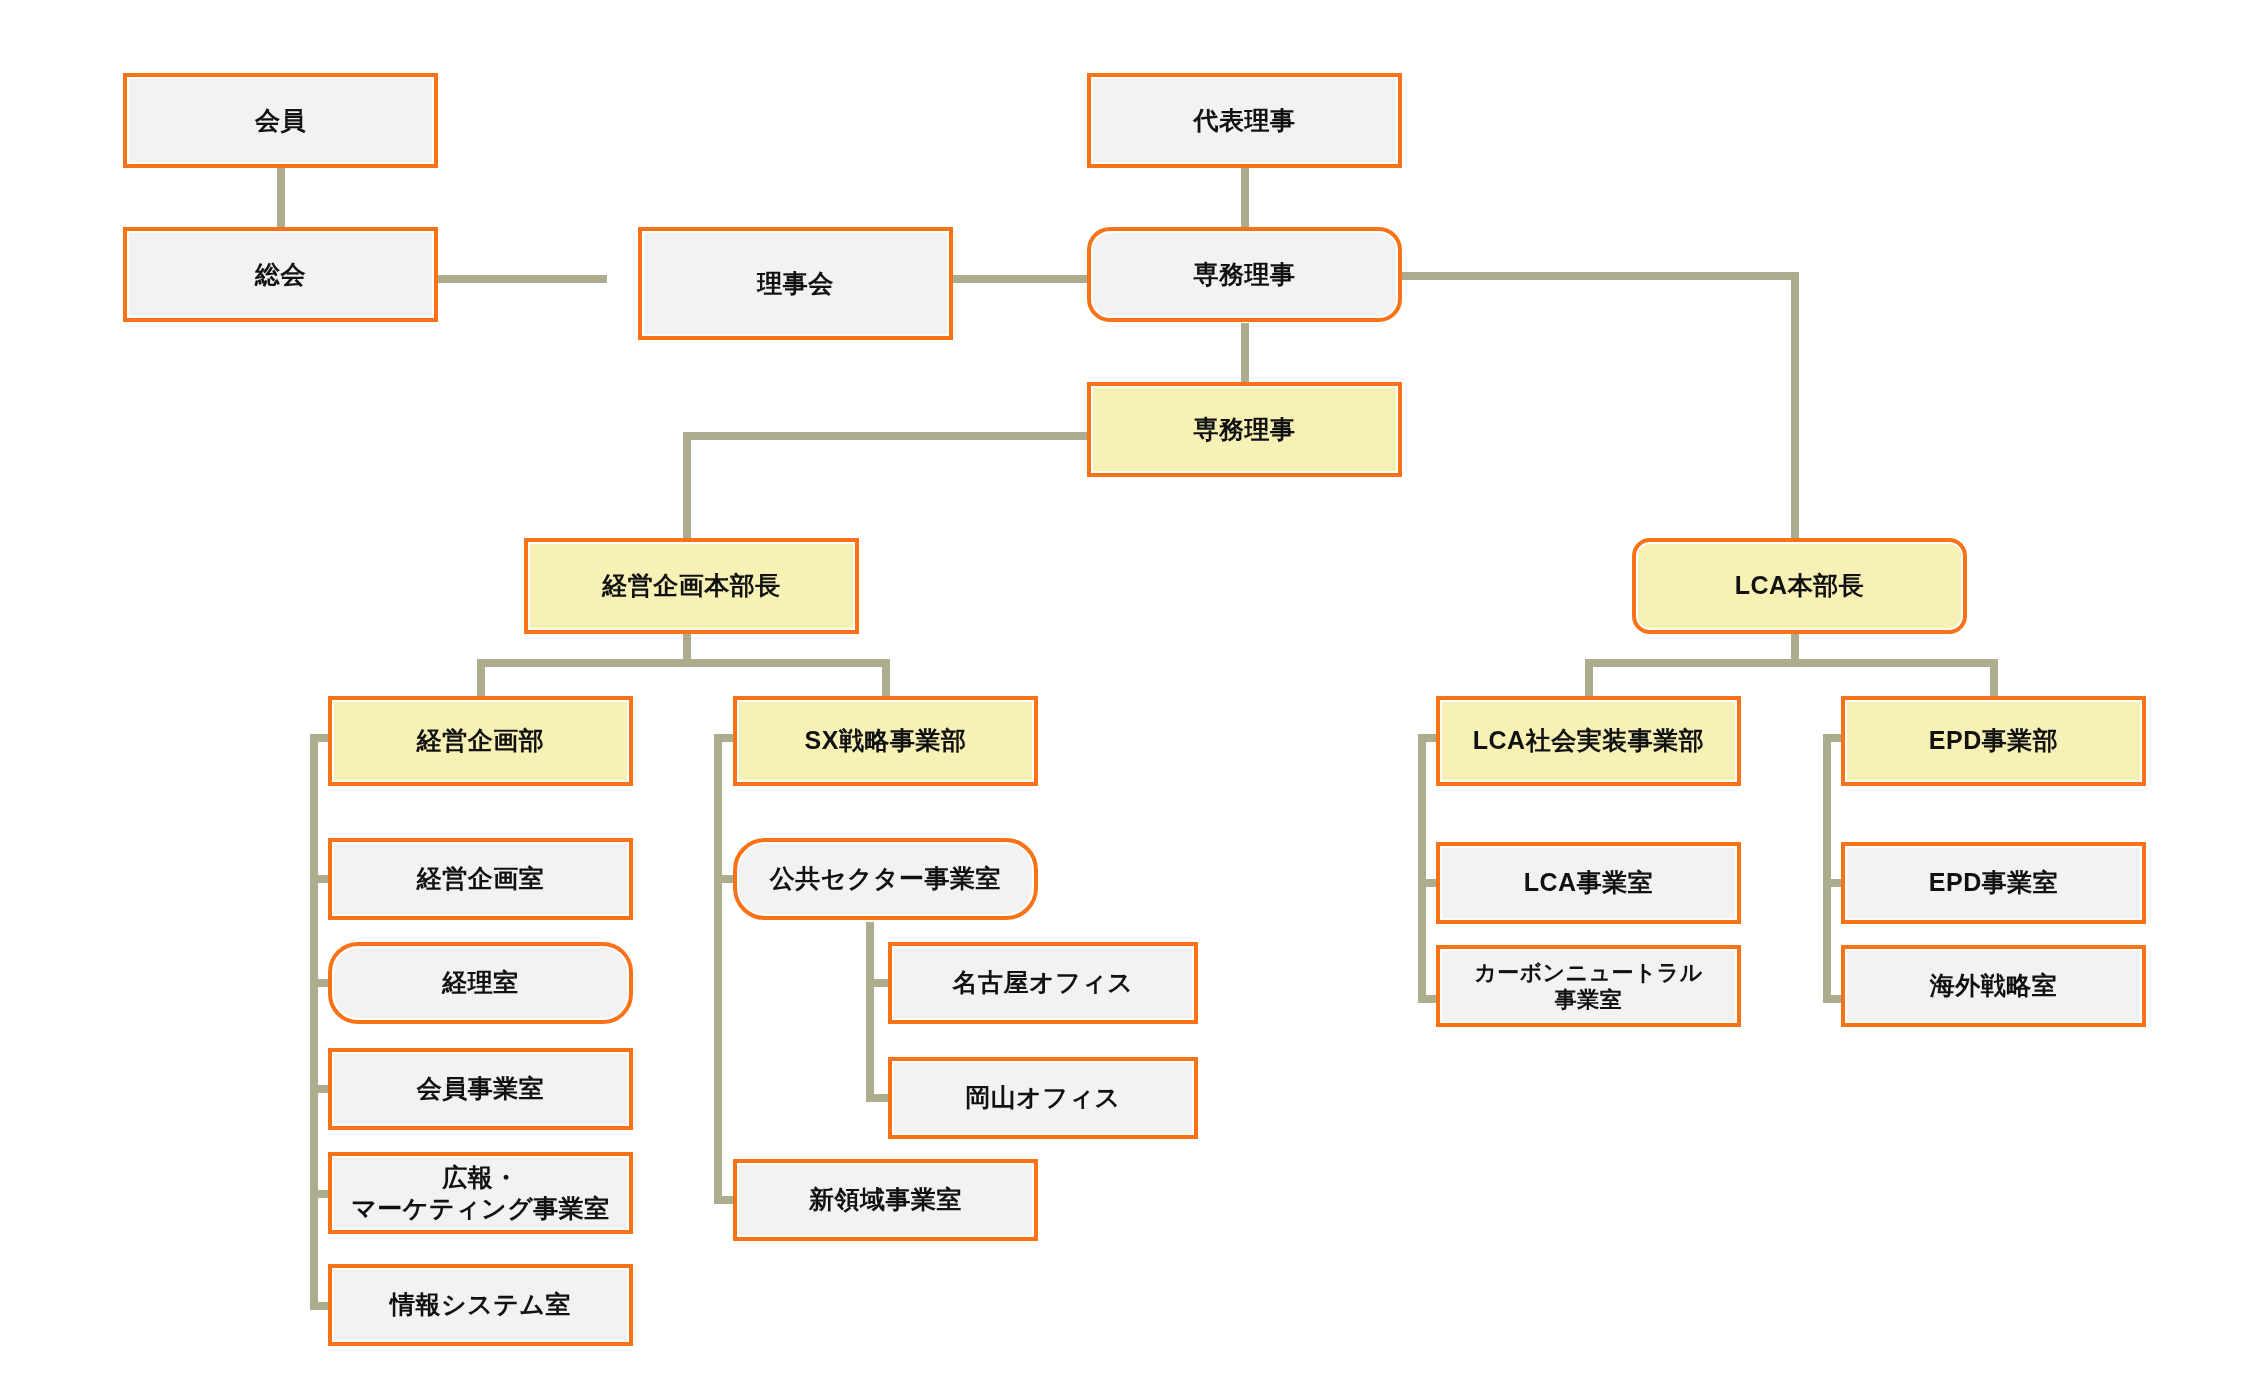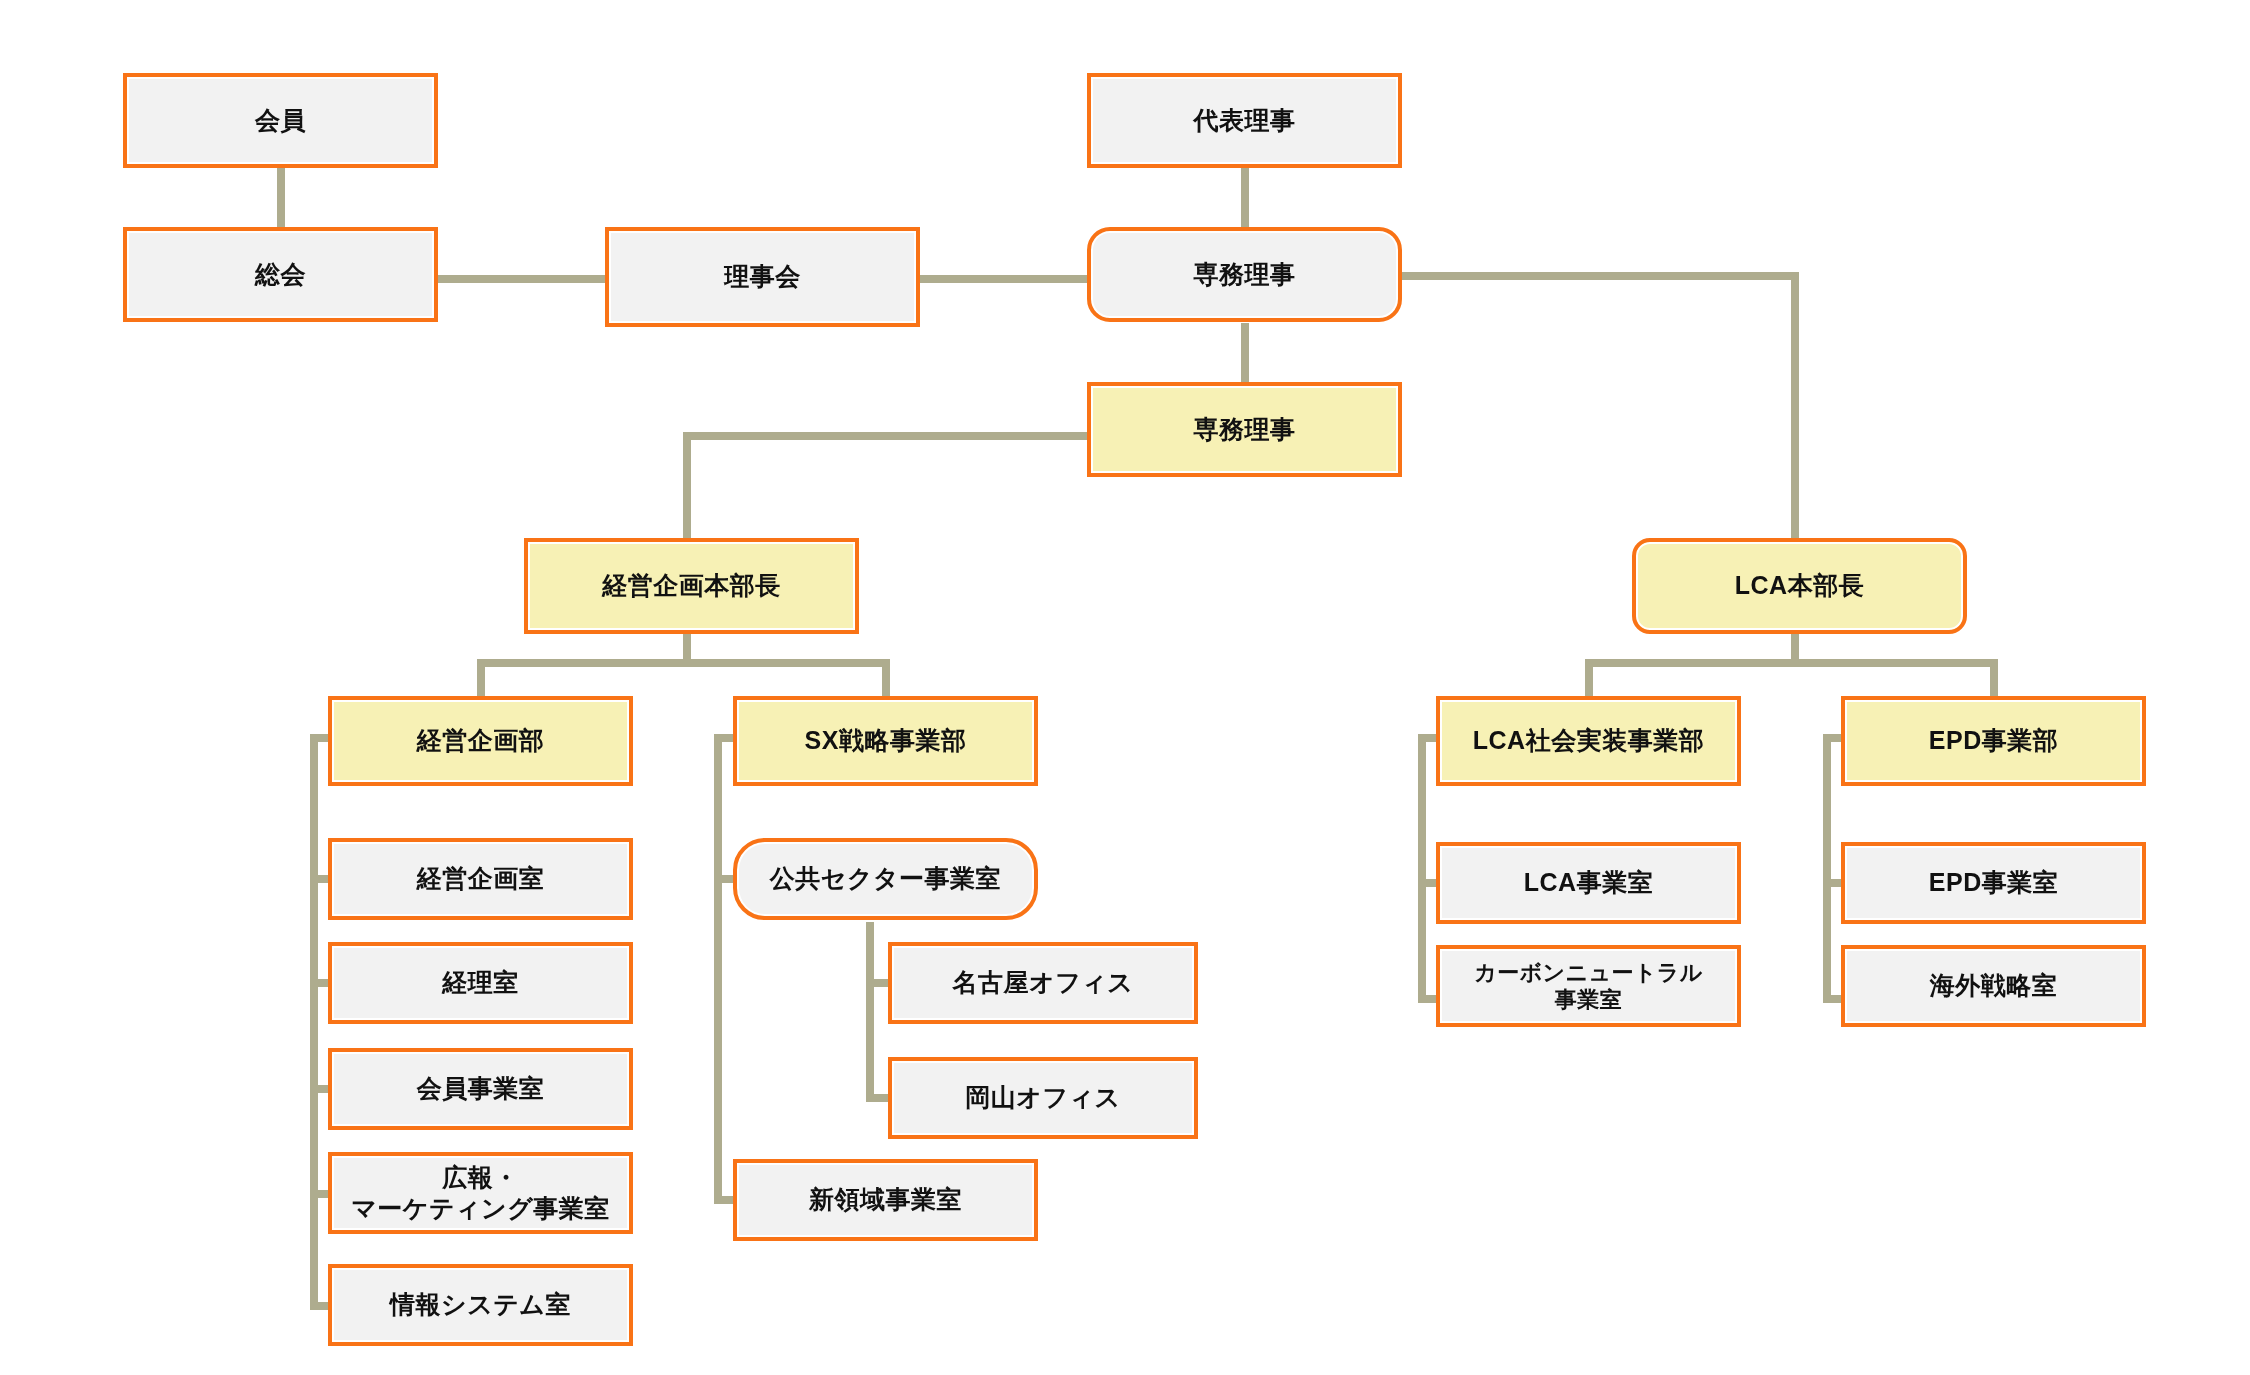--- a/index.html
+++ b/index.html
@@ -105,21 +105,21 @@
   <div class="conn" style="left:1823px; top:995px; width:40px; height:8px;"></div>
 
   <div class="node" style="left:123px; top:73px; width:315px; height:95px;">
     <span class="label">会員</span>
   </div>
 
   <div class="node" style="left:123px; top:227px; width:315px; height:95px;">
     <span class="label">総会</span>
   </div>
 
-  <div class="node" style="left:605px; top:227px; width:315px; height:100px;">
+  <div class="node" style="left:638px; top:227px; width:315px; height:113px;">
     <span class="label">理事会</span>
   </div>
 
   <div class="node" style="left:1087px; top:73px; width:315px; height:95px;">
     <span class="label">代表理事</span>
   </div>
 
   <div class="node" style="left:1087px; top:227px; width:315px; height:95px;border-radius:23px;">
     <span class="label">専務理事</span>
   </div>
@@ -149,21 +149,21 @@
   </div>
 
   <div class="node yellow" style="left:1841px; top:696px; width:305px; height:90px;">
     <span class="label">EPD事業部</span>
   </div>
 
   <div class="node" style="left:328px; top:838px; width:305px; height:82px;">
     <span class="label">経営企画室</span>
   </div>
 
-  <div class="node" style="left:328px; top:942px; width:305px; height:82px;">
+  <div class="node" style="left:328px; top:942px; width:305px; height:82px;border-radius:30px;">
     <span class="label">経理室</span>
   </div>
 
   <div class="node" style="left:328px; top:1048px; width:305px; height:82px;">
     <span class="label">会員事業室</span>
   </div>
 
   <div class="node" style="left:328px; top:1152px; width:305px; height:82px;">
     <span class="label">広報・
 マーケティング事業室</span>

